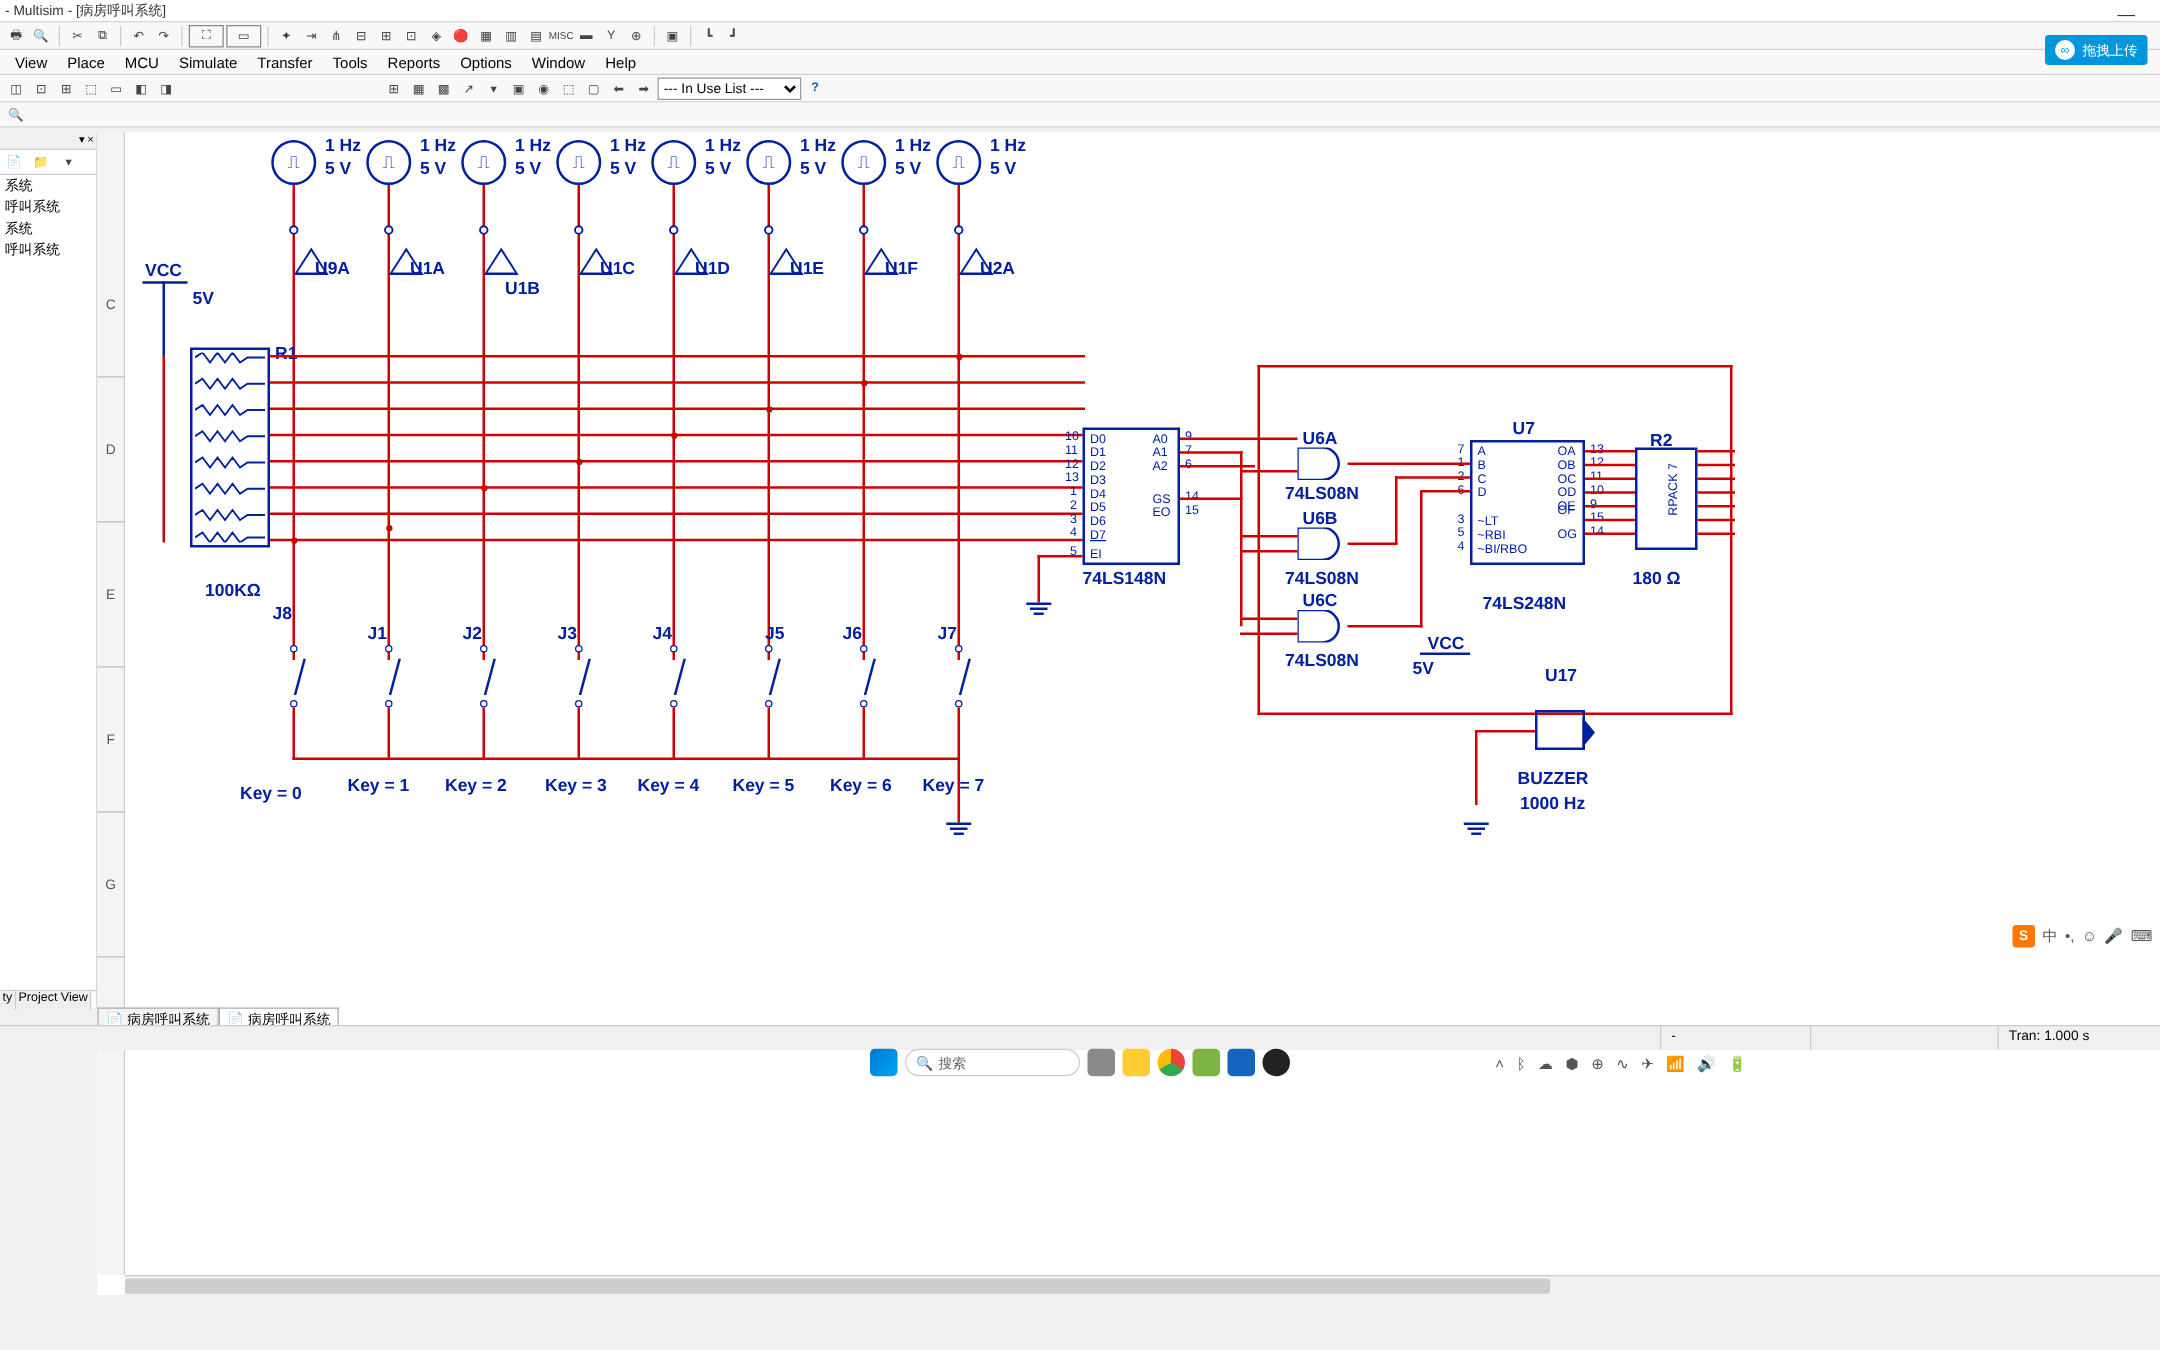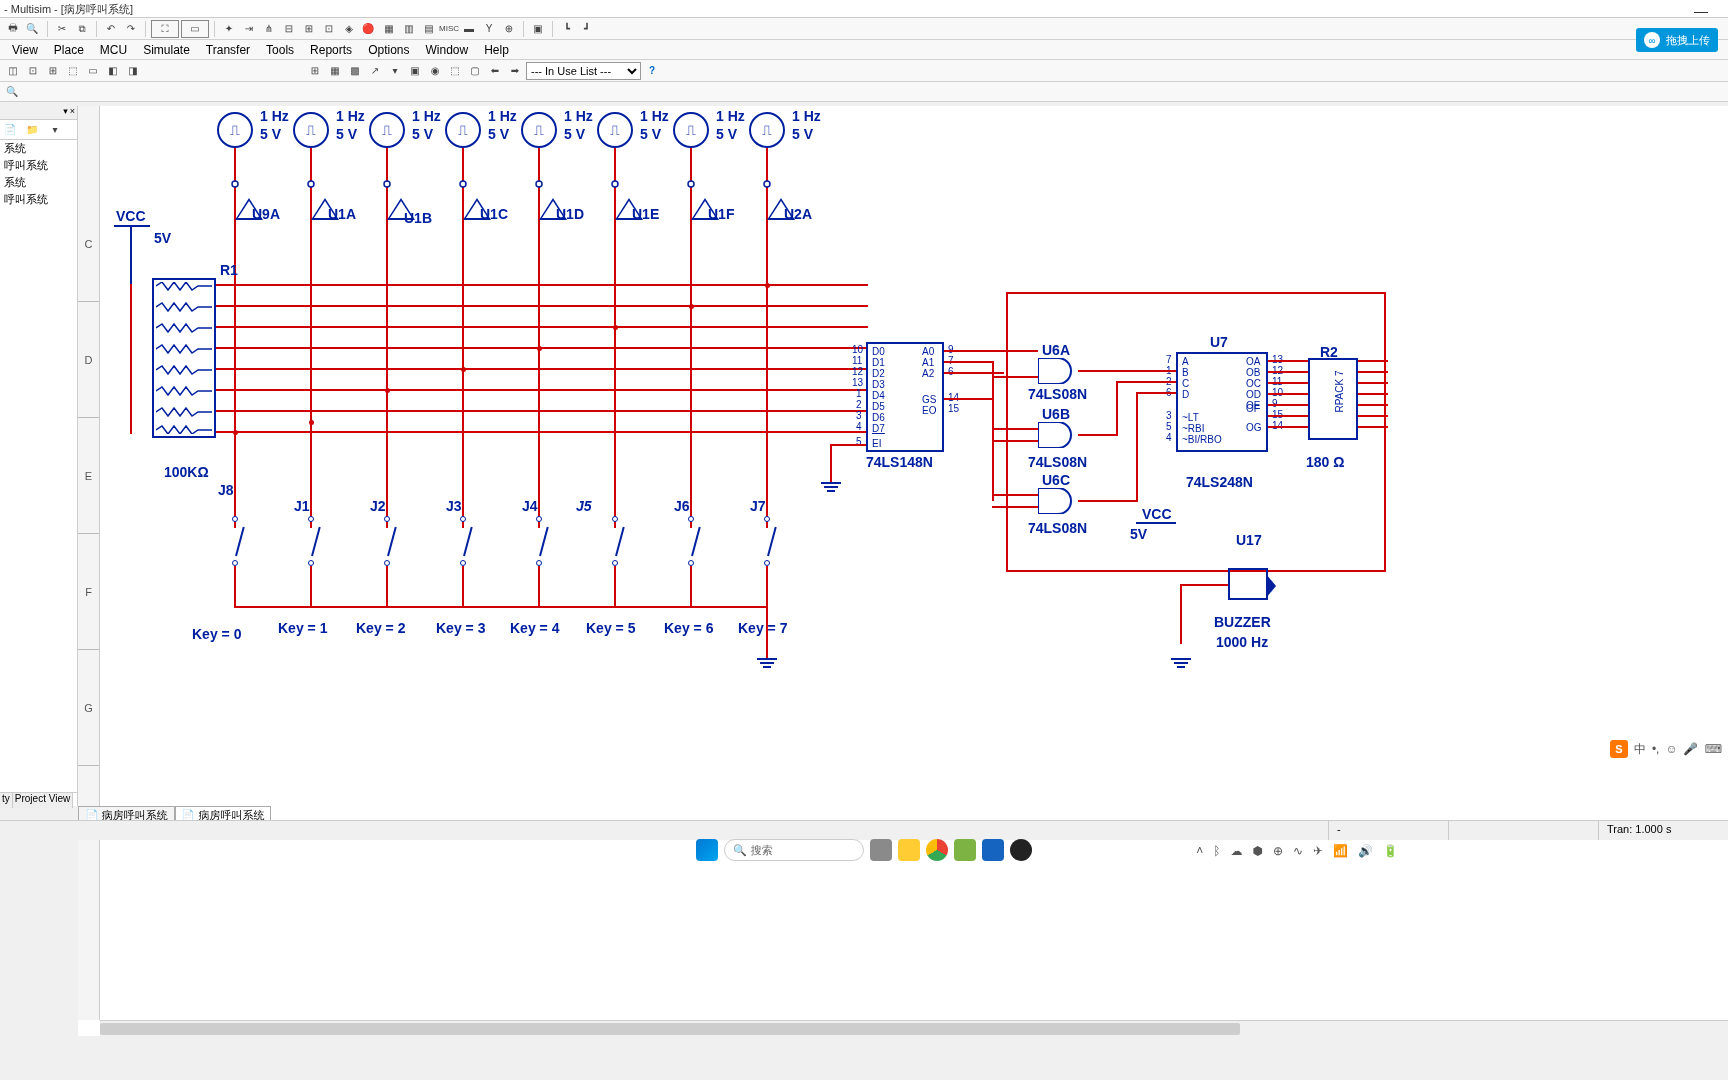--- a/index.html
+++ b/index.html
@@ -244,28 +244,28 @@
       <div class="buffer" style="left:135px;top:92px;"></div>
       <div class="buffer" style="left:211px;top:92px;"></div>
       <div class="buffer" style="left:287px;top:92px;"></div>
       <div class="buffer" style="left:363px;top:92px;"></div>
       <div class="buffer" style="left:439px;top:92px;"></div>
       <div class="buffer" style="left:515px;top:92px;"></div>
       <div class="buffer" style="left:591px;top:92px;"></div>
       <div class="buffer" style="left:667px;top:92px;"></div>
       <span class="lbl" style="left:152px;top:100px;">U9A</span>
       <span class="lbl" style="left:228px;top:100px;">U1A</span>
-      <span class="lbl" style="left:304px;top:104px;text-align:right;">U1B</span>
+      <span class="lbl" style="left:304px;top:116px;text-align:right;">U1B</span>
       <span class="lbl" style="left:380px;top:100px;">U1C</span>
       <span class="lbl" style="left:456px;top:100px;">U1D</span>
       <span class="lbl" style="left:532px;top:100px;">U1E</span>
       <span class="lbl" style="left:608px;top:100px;">U1F</span>
       <span class="lbl" style="left:684px;top:100px;">U2A</span>
 
-      <span class="lbl" style="left:72px;top:156px;margin-left:48px;">R1</span>
+      <span class="lbl" style="left:72px;top:168px;margin-left:48px;">R1</span>
       <div class="resistor-pack" style="left:52px;top:172px;width:64px;height:160px;"></div>
       <span class="lbl" style="left:64px;top:358px;">100KΩ</span>
 
       <div class="wire-b" style="left:30px;top:119px;width:2px;height:60px;"></div>
       <div class="wire-r" style="left:30px;top:178px;width:2px;height:150px;"></div>
 
       <div class="wire-r" style="left:116px;top:178px;width:652px;height:2px;"></div>
       <div class="wire-r" style="left:116px;top:199px;width:652px;height:2px;"></div>
       <div class="wire-r" style="left:116px;top:220px;width:652px;height:2px;"></div>
       <div class="wire-r" style="left:116px;top:241px;width:652px;height:2px;"></div>
@@ -281,21 +281,21 @@
       <div class="node" style="left:439px;top:242px;"></div>
       <div class="node" style="left:515px;top:221px;"></div>
       <div class="node" style="left:591px;top:200px;"></div>
       <div class="node" style="left:667px;top:179px;"></div>
 
       <span class="lbl" style="left:118px;top:376px;">J8</span>
       <span class="lbl" style="left:194px;top:392px;">J1</span>
       <span class="lbl" style="left:270px;top:392px;">J2</span>
       <span class="lbl" style="left:346px;top:392px;">J3</span>
       <span class="lbl" style="left:422px;top:392px;">J4</span>
-      <span class="lbl" style="left:476px;top:392px;font-style:italic;">J5</span>
+      <span class="lbl" style="left:512px;top:392px;">J5</span>
       <span class="lbl" style="left:574px;top:392px;">J6</span>
       <span class="lbl" style="left:650px;top:392px;">J7</span>
 
       <div class="switch" style="left:127px;top:410px;">
           <div class="term" style="top:0;"></div>
           <div class="arm"></div>
           <div class="term" style="bottom:0;"></div>
         </div>
       <div class="switch" style="left:203px;top:410px;">
           <div class="term" style="top:0;"></div>

